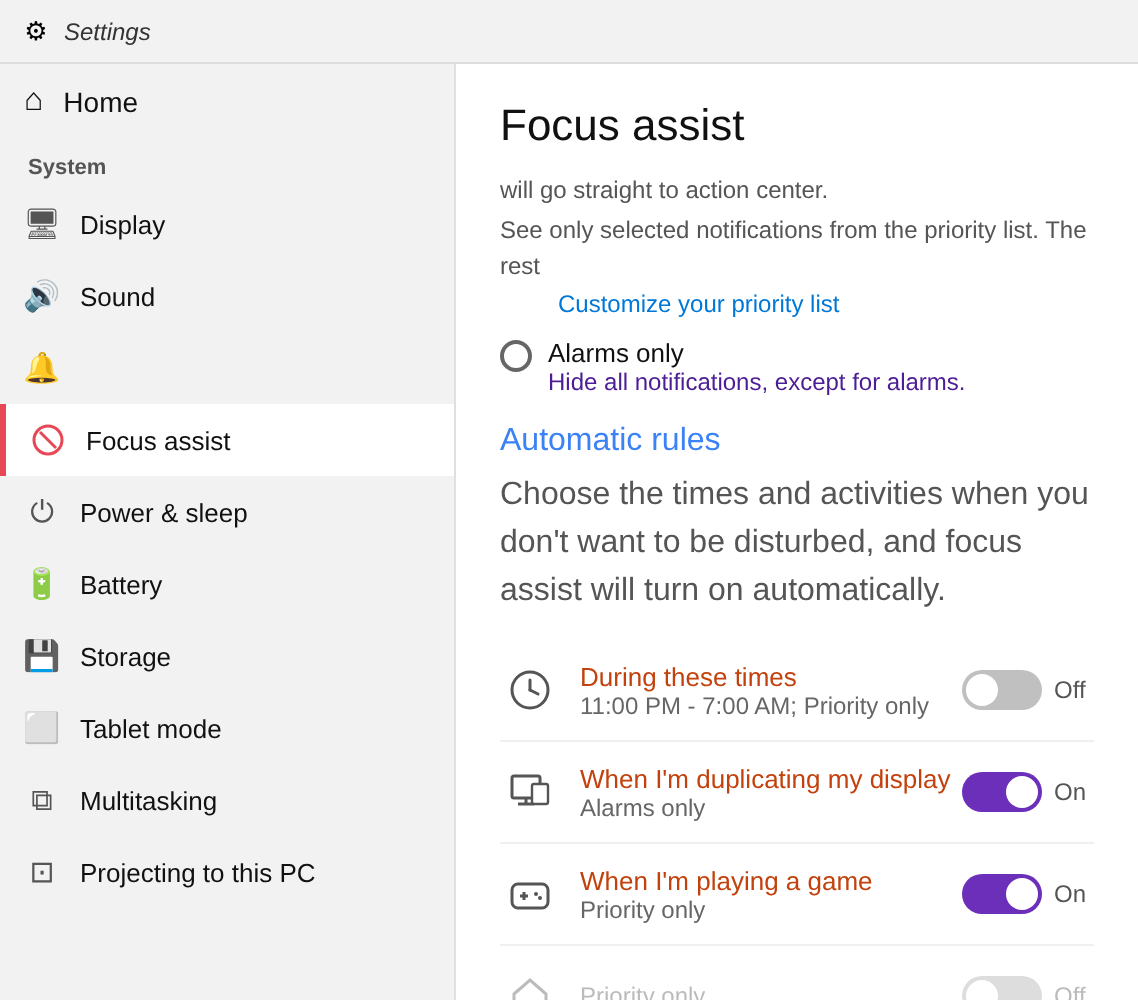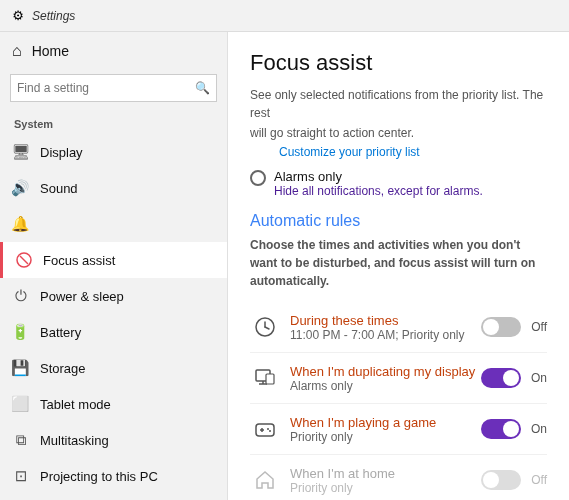--- a/index.html
+++ b/index.html
@@ -153,25 +153,24 @@
     }
     .radio-label { font-size: 13px; color: #111; font-weight: 500; }
     .radio-sub { font-size: 12px; color: #4c1d95; }
     .section-header {
       font-size: 16px;
       font-weight: 400;
       color: #3b82f6;
       margin: 14px 0 6px 0;
     }
     .auto-rules-desc {
-      font-size: 12px;
+      font-size: 16px;
       color: #555;
       line-height: 1.5;
       margin-bottom: 12px;
-      font-weight: bold;
     }
     .rule-row {
       display: flex;
       align-items: center;
       padding: 10px 0;
       border-bottom: 1px solid #f0f0f0;
     }
     .rule-icon {
       width: 30px; height: 30px;
       display: flex; align-items: center; justify-content: center;
@@ -205,21 +204,21 @@
       width: 16px; height: 16px;
       border-radius: 50%;
       background: #fff;
       position: absolute;
       top: 2px;
       transition: left 0.15s;
     }
     .toggle.on .toggle-knob { left: 22px; }
     .toggle.off .toggle-knob { left: 2px; }
     .toggle.disabled-toggle .toggle-knob { left: 2px; }
-    .toggle-label { font-size: 12px; color: #555; min-width: 20px; text-align: right; }
+    .toggle-label { font-size: 12px; color: #555; min-width: 20px; }
     .toggle-label.disabled { color: #bbb; }
     .cortana-note {
       font-size: 12px;
       color: #555;
       margin: 10px 0 4px 0;
       line-height: 1.5;
     }
   </style>
 </head>
 <body>
@@ -230,24 +229,20 @@
     <div class="title-bar-icon">⚙</div>
     <span class="title-bar-text">Settings</span>
   </div>
 
   <div class="content">
 
     <div class="sidebar">
       <div class="sidebar-home">
         <span class="sidebar-home-icon">⌂</span>
         <span>Home</span>
-      </div>
-      <div class="search-box">
-        <input type="text" placeholder="Find a setting" style="">
-        <span class="search-box-icon">🔍</span>
       </div>
       <div class="sidebar-section-label">System</div>
 
       <div class="sidebar-item">
         <span class="sidebar-item-icon">🖥</span>
         <span class="sidebar-item-label">Display</span>
       </div>
       <div class="sidebar-item">
         <span class="sidebar-item-icon">🔊</span>
         <span class="sidebar-item-label">Sound</span>
@@ -290,22 +285,22 @@
       </div>
       <div class="sidebar-item">
         
         
       </div>
     </div>
 
     <div class="main">
       <h1 class="page-title">Focus assist</h1>
 
+      <p class="section-desc">will go straight to action center.</p>
       <p class="section-desc">See only selected notifications from the priority list. The rest</p>
-      <p class="section-desc">will go straight to action center.</p>
       <a class="priority-link">Customize your priority list</a>
 
       <div class="radio-option">
         <div class="radio-circle"></div>
         <div>
           <div class="radio-label">Alarms only</div>
           <div class="radio-sub">Hide all notifications, except for alarms.</div>
         </div>
       </div>
 
@@ -379,21 +374,20 @@
       </div>
 
       
       <div class="rule-row">
         <div class="rule-icon disabled">
           <svg width="22" height="22" viewBox="0 0 22 22" fill="none">
             <path d="M3 10L11 3L19 10V19H14V14H8V19H3V10Z" stroke="#bbb" stroke-width="1.5"></path>
           </svg>
         </div>
         <div class="rule-text">
-          <div class="rule-title disabled">When I'm at home</div>
           <div class="rule-sub disabled">Priority only</div>
         </div>
         <div class="toggle-container">
           <div class="toggle disabled-toggle">
             <div class="toggle-knob"></div>
           </div>
           <span class="toggle-label disabled">Off</span>
         </div>
       </div>
 

